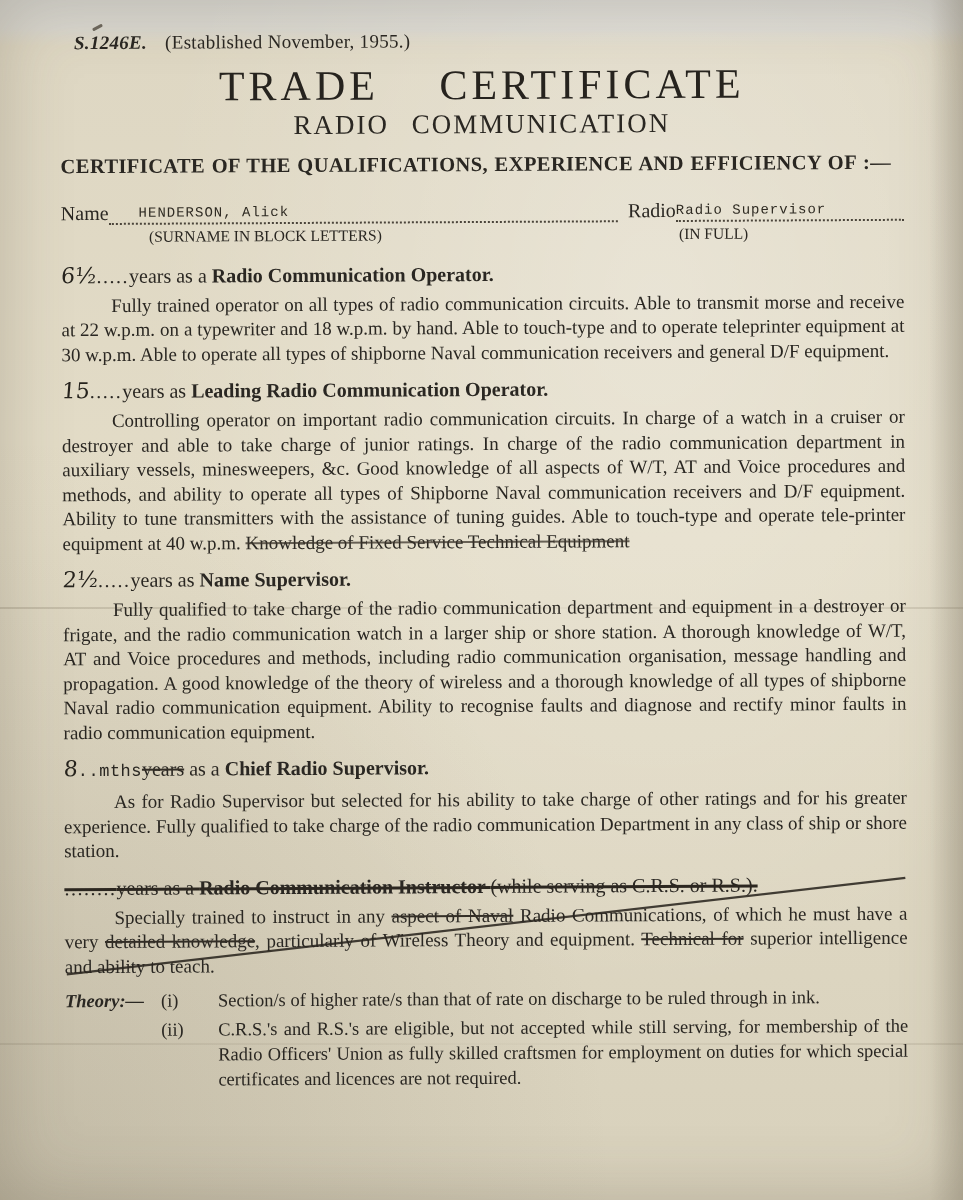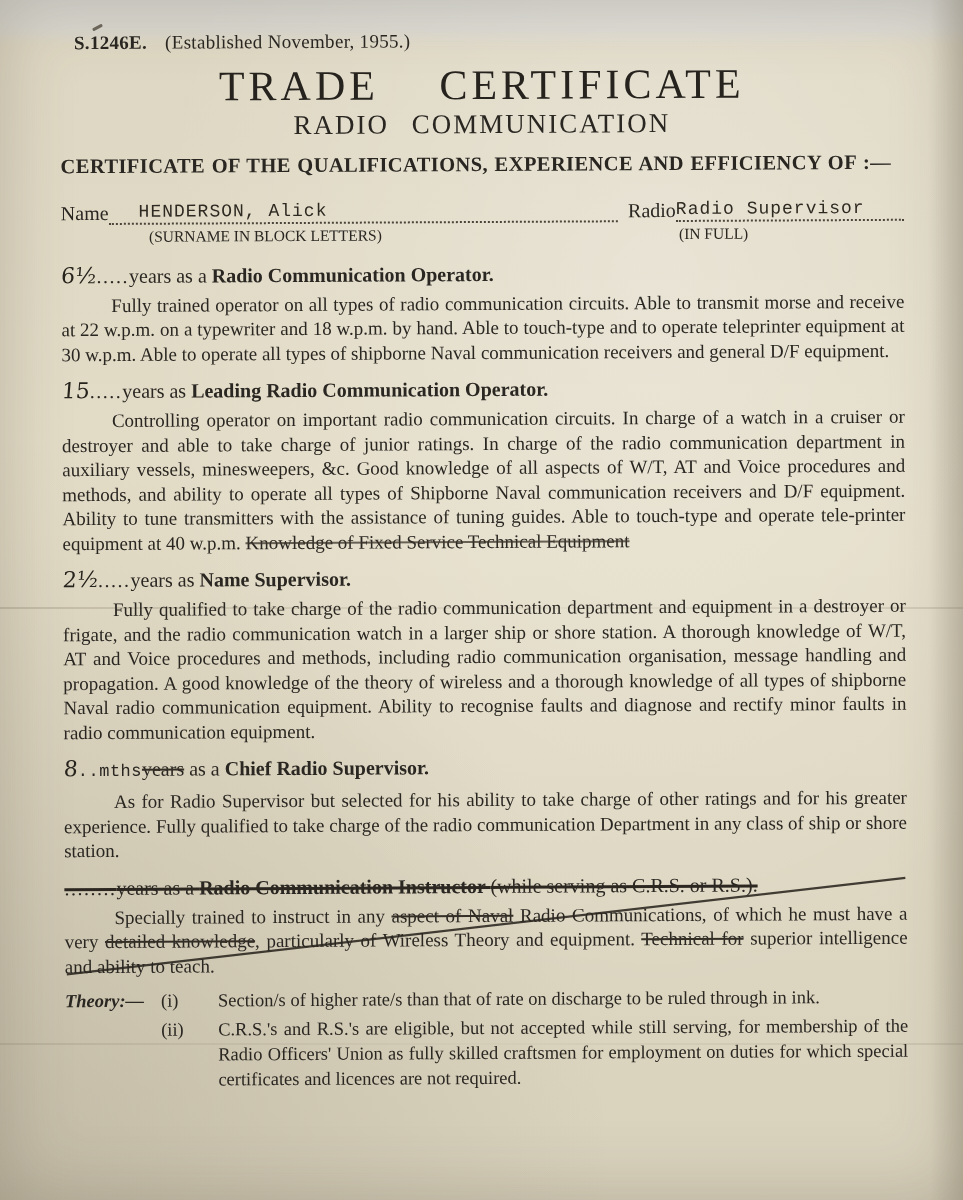--- a/index.html
+++ b/index.html
@@ -19,36 +19,36 @@
     background:linear-gradient(90deg, rgba(115,105,85,0.25), rgba(115,105,85,0.05) 60%, rgba(115,105,85,0.2)); }
   .crease2 { position:absolute; left:0; top:1043px; width:100%; height:2px;
     background:linear-gradient(90deg, rgba(115,105,85,0.18), rgba(115,105,85,0.03) 50%, rgba(115,105,85,0.16)); }
   .pen-mark { position:absolute; left:92px; top:26px; width:11px; height:3px; background:#6b655a;
     border-radius:2px; transform:rotate(-28deg); }
 
   .page { position:absolute; left:0; top:0; width:963px; box-sizing:border-box;
     padding:30px 58px 0 62px; transform:rotate(-0.3deg); transform-origin:50% 40%; }
 
   .form-line { margin-left:14px; font-size:19px; letter-spacing:0.3px; }
-  .form-number { font-weight:bold; }
+  .form-number { font-weight:bold;font-style:italic; }
   .established { margin-left:18px; }
 
   .title { text-align:center; margin-top:12px; font-size:42px; line-height:1.02;
     letter-spacing:4px; word-spacing:46px; color:#26231e; }
   .subtitle { text-align:center; margin-top:2px; font-size:27px; letter-spacing:2px; word-spacing:14px; }
 
   .cert-heading { margin-top:13px; font-size:20.5px; font-weight:bold; letter-spacing:0.4px; word-spacing:1px; }
 
   .name-block { margin-top:22px; }
   .name-row { display:flex; align-items:flex-end; font-size:20px; }
   .field-label { white-space:nowrap; }
   .fill { border-bottom:2px dotted #4a443a; }
   .name-fill { flex:1; margin-right:10px; }
   .rating-fill { width:228px; }
-  .typed { font-family:"Liberation Mono", monospace; font-size:18px; letter-spacing:1px;
+  .typed { font-family:"Liberation Mono", monospace; font-size:14px; letter-spacing:1px;
     position:relative; top:-1px; white-space:nowrap; color:#2e2a22; }
   .name-fill .typed { margin-left:30px; }
   .sub-row { position:relative; height:24px; font-size:15.5px; margin-top:3px; }
   .sub-surname { position:absolute; left:88px; }
   .sub-infull { position:absolute; left:618px; }
 
   .sec-heading { margin-top:11px; font-size:20px; line-height:26px; }
   .hand { font-family:"DejaVu Serif", serif; font-size:22px; display:inline-block;
     transform:skewX(-5deg); color:#26231d; }
   .dots { letter-spacing:1.5px; }

